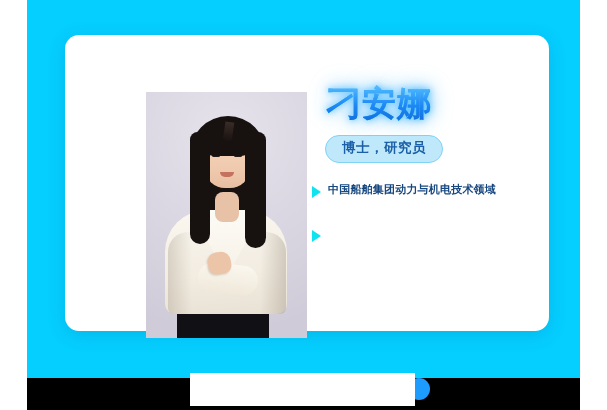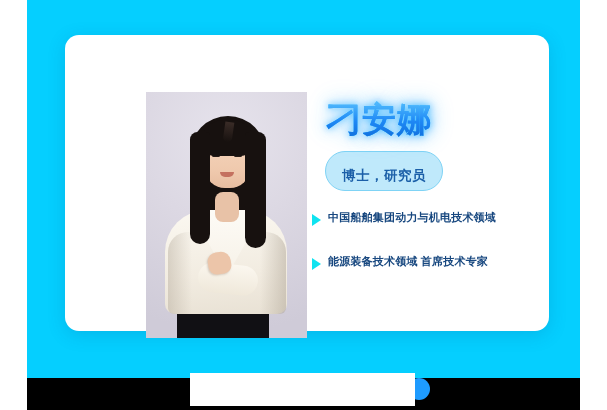--- a/index.html
+++ b/index.html
@@ -205,21 +205,21 @@
     width: 60px; height: 30px;
     background: linear-gradient(180deg, #fbf7ef, #efe8da);
     border-radius: 16px;
     transform: rotate(6deg);
   }
 
   
   .right-col {
     position: absolute;
     left: 247px;
-    top: 62px;
+    top: 46px;
     width: 292px;
   }
 
   
   .name-wrap {
     position: relative;
     height: 48px;
     margin-left: 15px;
   }
   .name {
@@ -250,21 +250,21 @@
     background-clip: text;
     color: transparent;
     white-space: nowrap;
   }
 
   
   .pill {
     display: inline-block;
     margin-left: 13px;
     margin-top: 6px;
-    padding: 16px 16px 5px;
+    padding: 4px 16px 5px;
     background: #BFE9FB;
     border: 1.5px solid #7FD3F5;
     border-radius: 999px;
     color: #1B5FA8;
     font-size: 13.5px;
     font-weight: 700;
     letter-spacing: 0.5px;
     line-height: 1.25;
   }
 
@@ -363,21 +363,20 @@
         <div class="bullet-row">
           <span class="tri"></span>
           <span class="btext">中国船舶集团动力与机电技术领域</span>
         </div>
         <div class="bullet-row">
           <span class="tri spacer"></span>
         </div>
 
         <div class="bullet-row">
           <span class="tri"></span>
-          <span class="btext">能源装备技术领域 首席技术专家</span>
         </div>
 
       </div>
 
     </div>
 
   </div>
 
   <div class="bottom-plate-knob"></div>
   <div class="bottom-plate-cover"></div>

